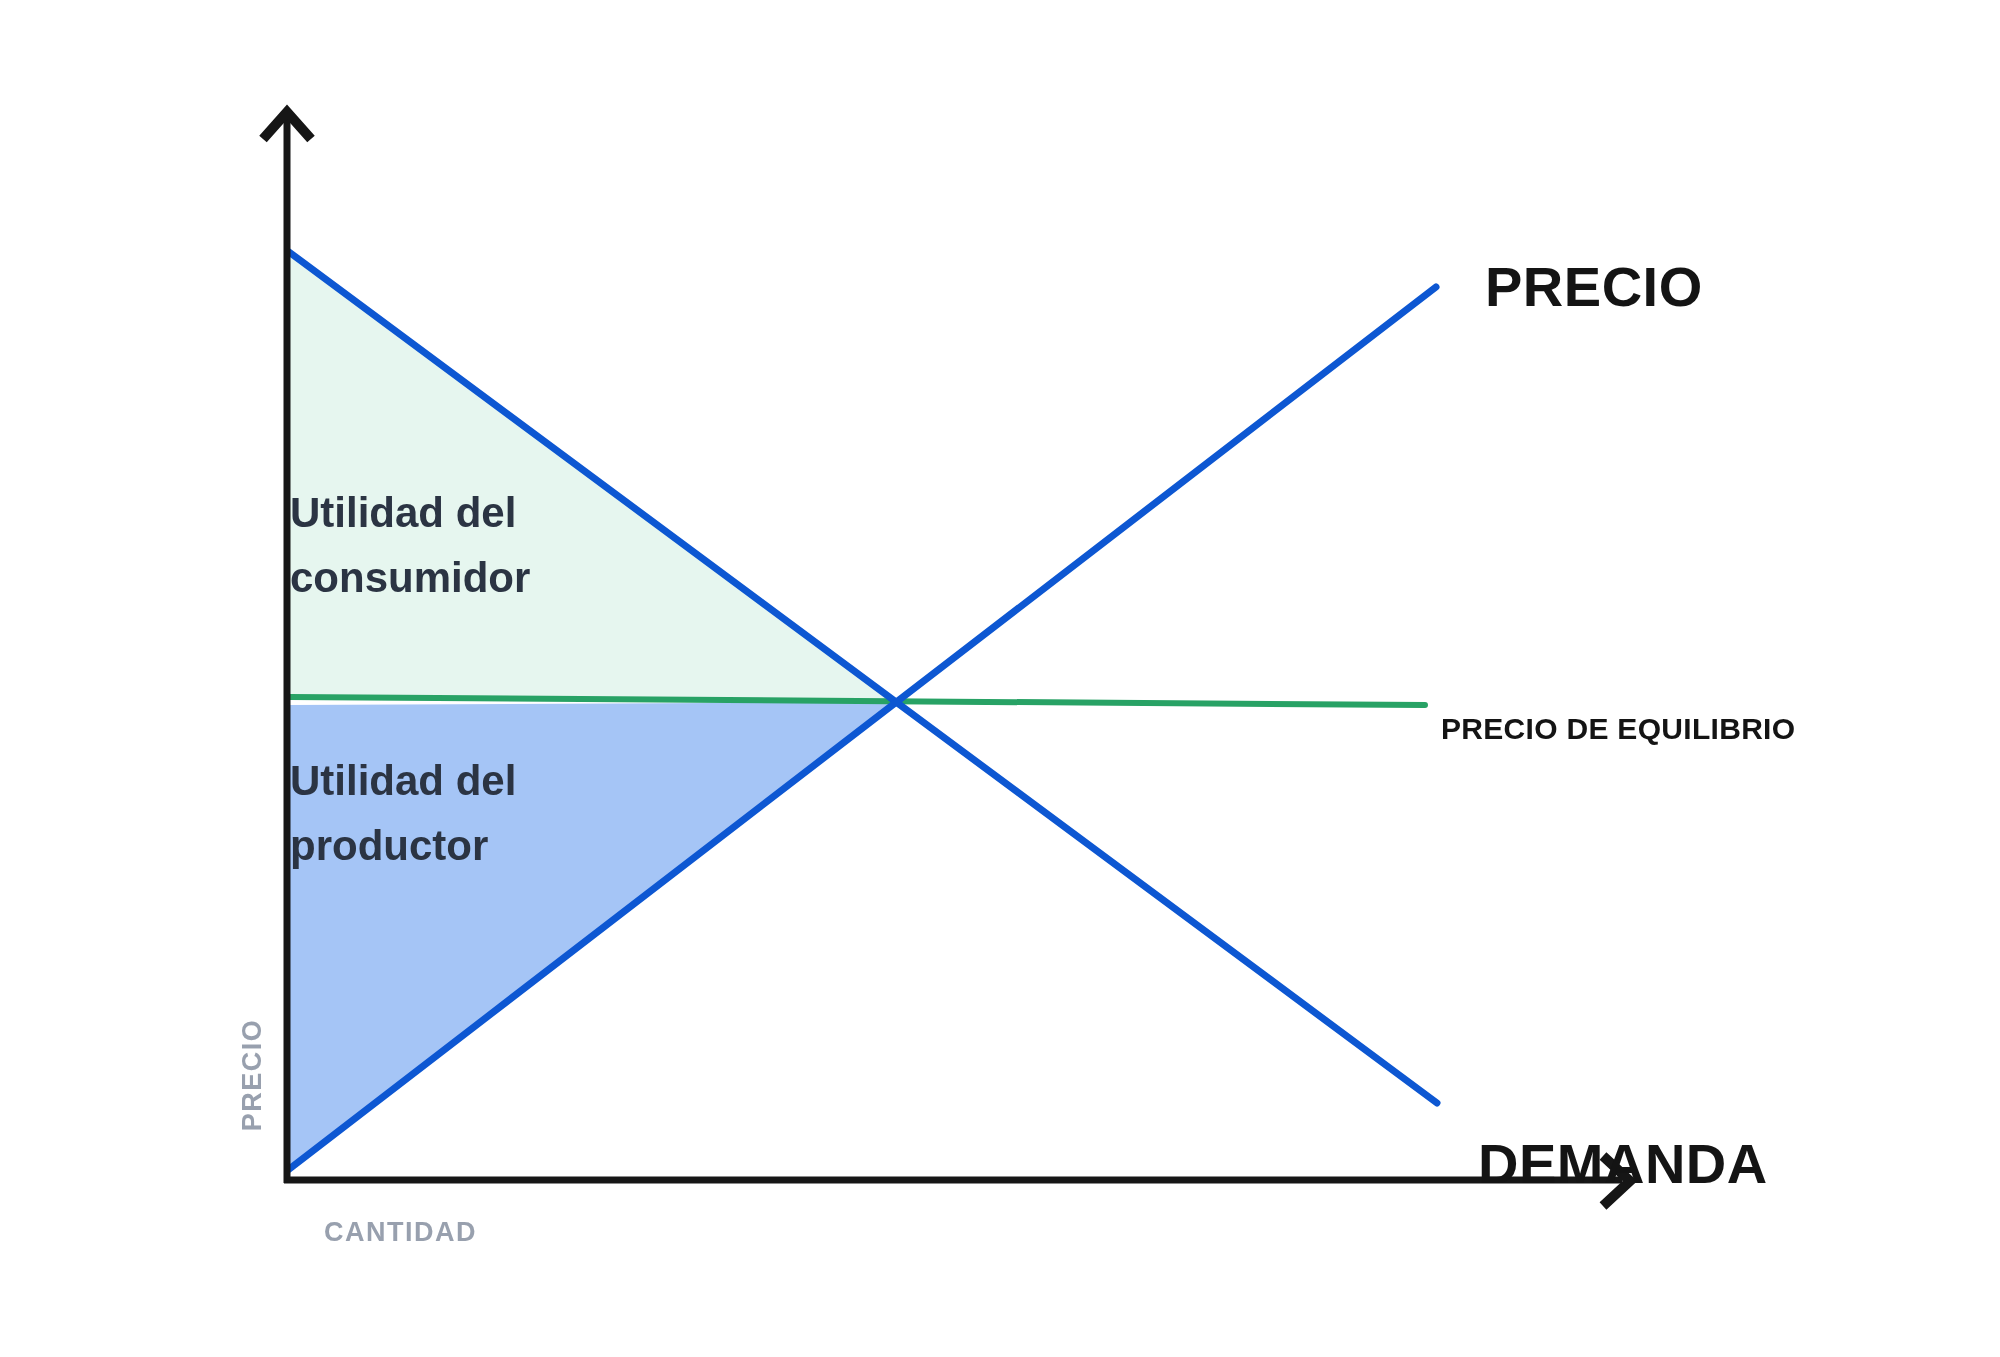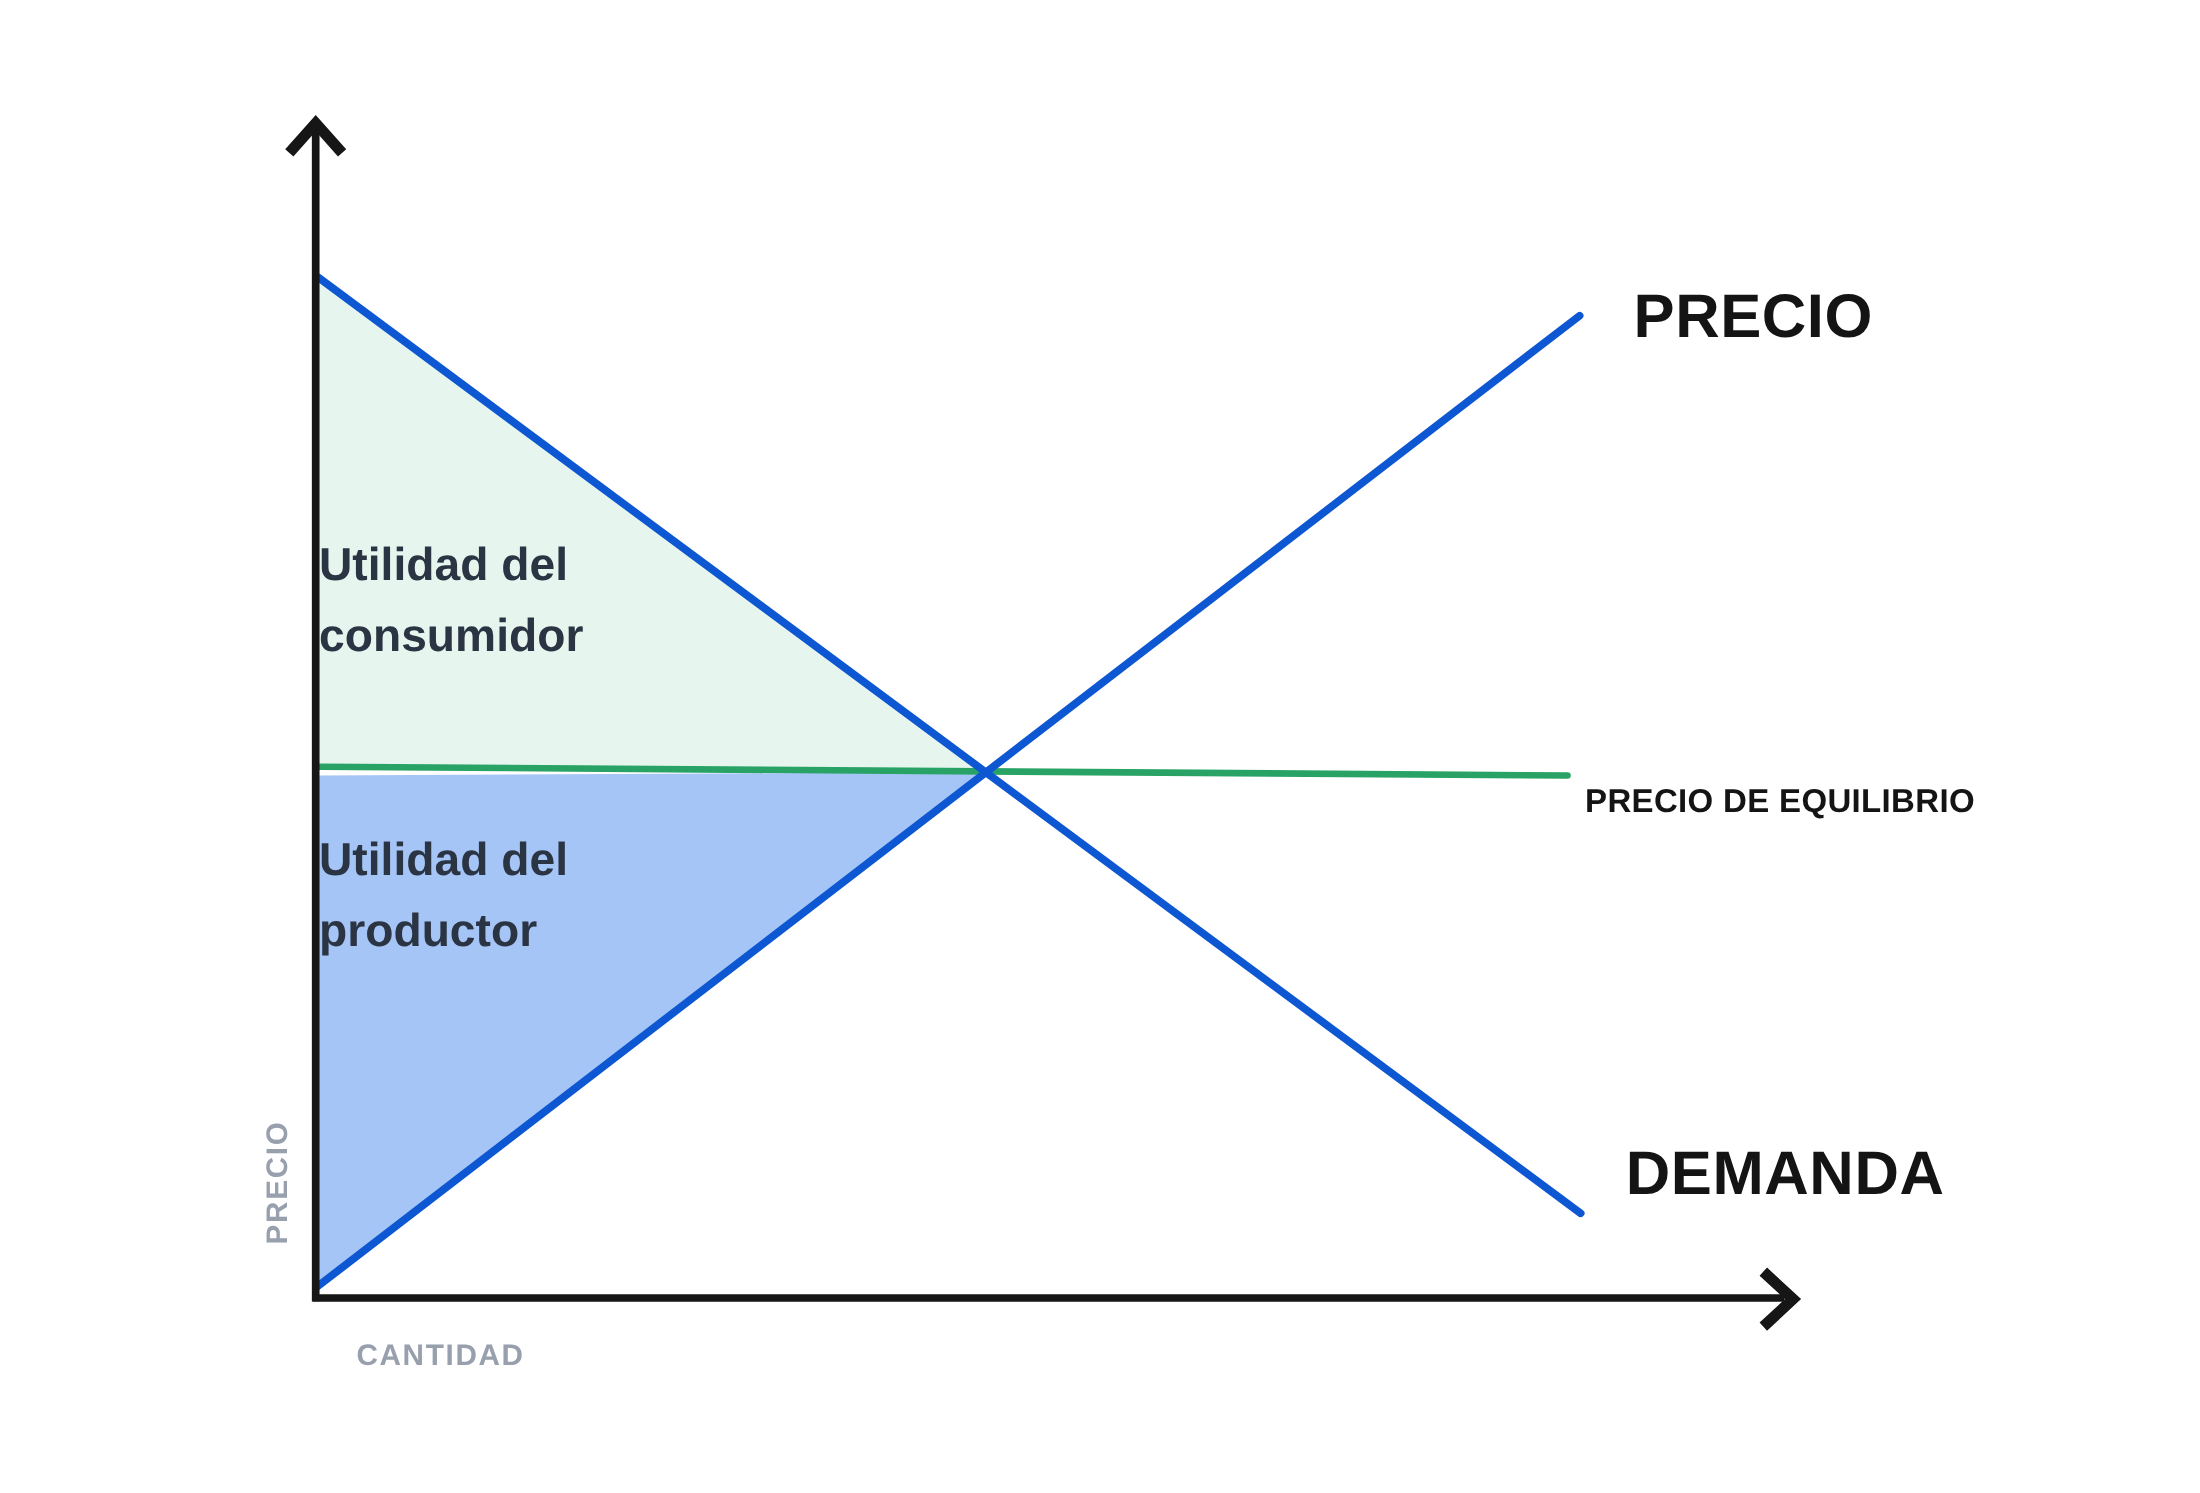--- a/index.html
+++ b/index.html
@@ -31,21 +31,21 @@
   }
   .curve-title {
     font-size: 56px;
     font-weight: 700;
     color: #141414;
     line-height: 1;
     letter-spacing: 0.5px;
     white-space: nowrap;
   }
   .oferta-title   { left: 1485px; top: 259px; }
-  .demanda-title  { left: 1478px; top: 1038px; }
+  .demanda-title  { left: 1478px; top: 1136px; }
   .equilibrium-title {
     left: 1441px; top: 681px;
     font-size: 30px;
     font-weight: 700;
     color: #141414;
     line-height: 1;
     letter-spacing: 0.3px;
     white-space: nowrap;
     margin-top: 33px;
   }

